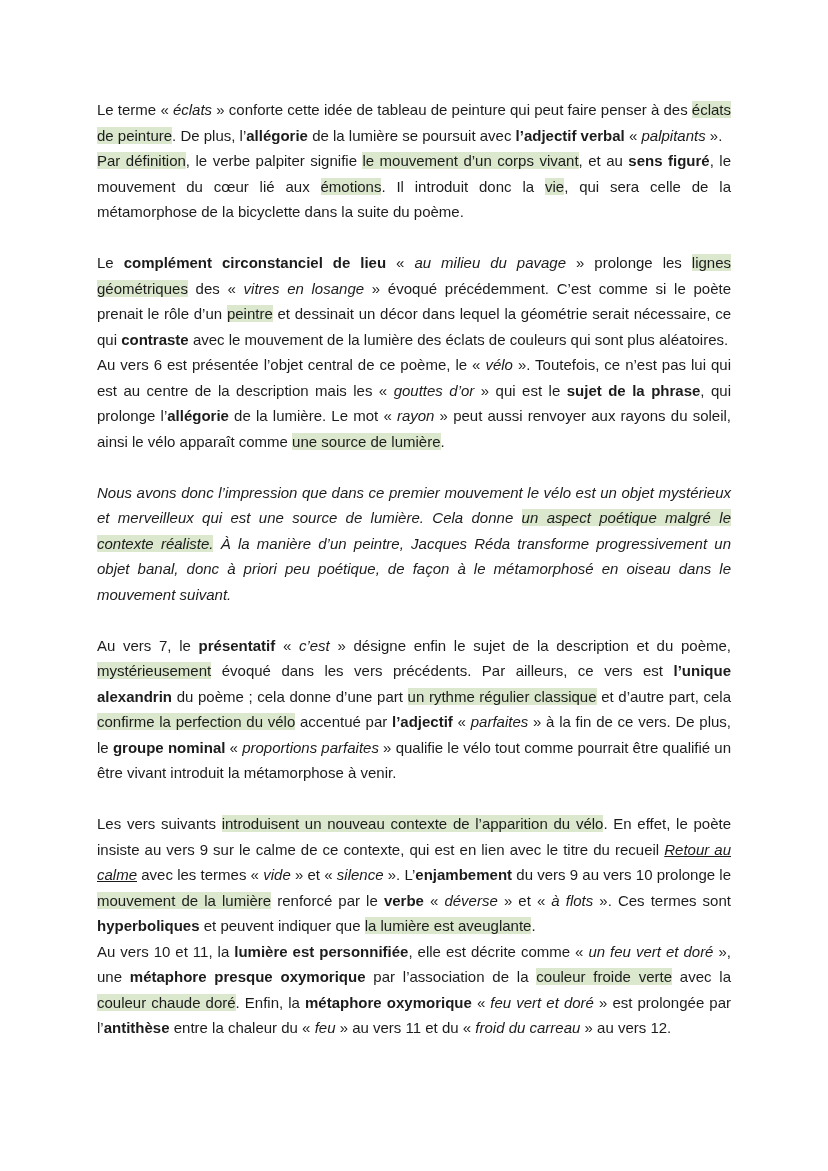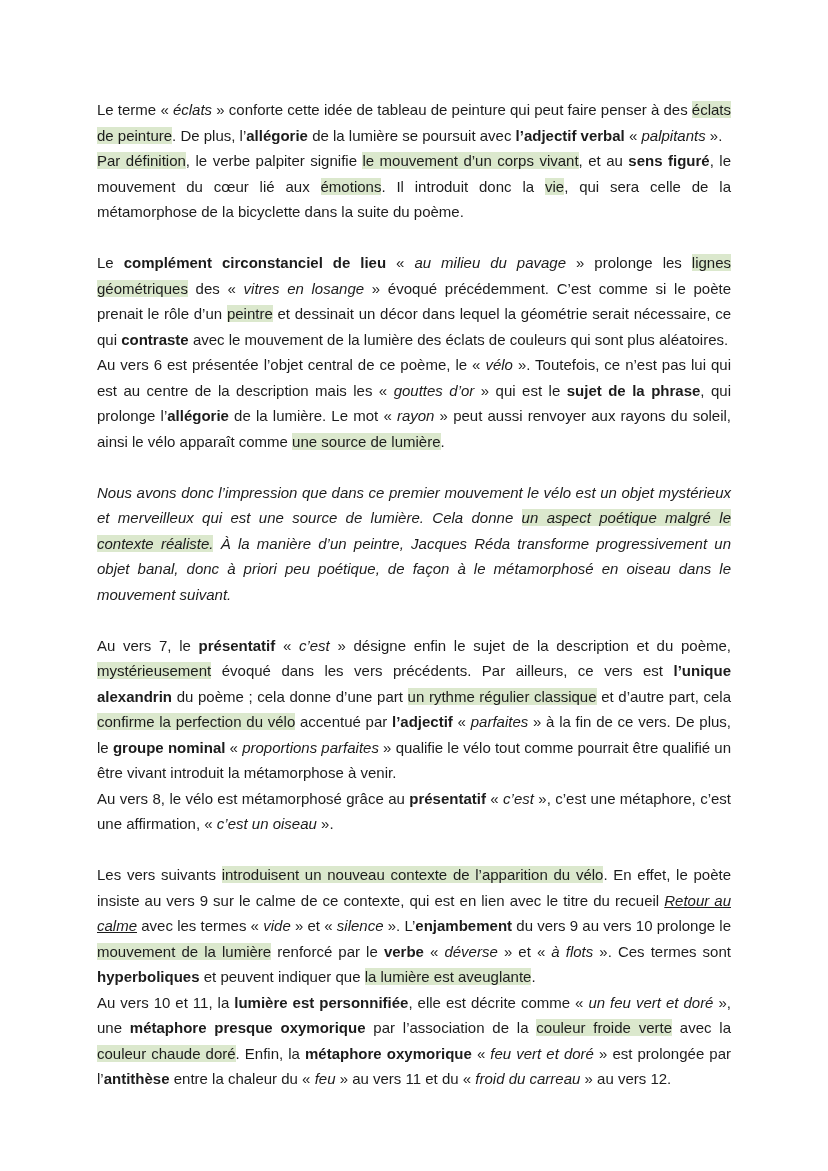--- a/index.html
+++ b/index.html
@@ -38,18 +38,17 @@
 <body>
 
 <div class="page">
   <div>
       <p class="para"><span>Le terme « </span><span class="i">éclats</span><span> » conforte cette idée de tableau de peinture qui peut faire penser à des </span><span class="h">éclats de peinture</span><span>. De plus, l’</span><span class="b">allégorie</span><span> de la lumière se poursuit avec </span><span class="b">l’adjectif verbal</span><span> « </span><span class="i">palpitants</span><span> ».</span></p>
       <p class="para"><span class="h">Par définition</span><span>, le verbe palpiter signifie </span><span class="h">le mouvement d’un corps vivant</span><span>, et au </span><span class="b">sens figuré</span><span>, le mouvement du cœur lié aux </span><span class="h">émotions</span><span>. Il introduit donc la </span><span class="h">vie</span><span>, qui sera celle de la métamorphose de la bicyclette dans la suite du poème.</span></p>
       <p class="para gap"><span>Le </span><span class="b">complément circonstanciel de lieu</span><span> « </span><span class="i">au milieu du pavage</span><span> » prolonge les </span><span class="h">lignes géométriques</span><span> des « </span><span class="i">vitres en losange</span><span> » évoqué précédemment. C’est comme si le poète prenait le rôle d’un </span><span class="h">peintre</span><span> et dessinait un décor dans lequel la géométrie serait nécessaire, ce qui </span><span class="b">contraste</span><span> avec le mouvement de la lumière des éclats de couleurs qui sont plus aléatoires.</span></p>
       <p class="para"><span>Au vers 6 est présentée l’objet central de ce poème, le « </span><span class="i">vélo</span><span> ». Toutefois, ce n’est pas lui qui est au centre de la description mais les « </span><span class="i">gouttes d’or</span><span> » qui est le </span><span class="b">sujet de la phrase</span><span>, qui prolonge l’</span><span class="b">allégorie</span><span> de la lumière. Le mot « </span><span class="i">rayon</span><span> » peut aussi renvoyer aux rayons du soleil, ainsi le vélo apparaît comme </span><span class="h">une source de lumière</span><span>.</span></p>
       <p class="para gap"><span class="i">Nous avons donc l’impression que dans ce premier mouvement le vélo est un objet mystérieux et merveilleux qui est une source de lumière. Cela donne </span><span class="i h">un aspect poétique malgré le contexte réaliste.</span><span class="i"> À la manière d’un peintre, Jacques Réda transforme progressivement un objet banal, donc à priori peu poétique, de façon à le métamorphosé en oiseau dans le mouvement suivant.</span></p>
       <p class="para gap"><span>Au vers 7, le </span><span class="b">présentatif</span><span> « </span><span class="i">c’est</span><span> » désigne enfin le sujet de la description et du poème, </span><span class="h">mystérieusement</span><span> évoqué dans les vers précédents. Par ailleurs, ce vers est </span><span class="b">l’unique alexandrin</span><span> du poème ; cela donne d’une part </span><span class="h">un rythme régulier classique</span><span> et d’autre part, cela </span><span class="h">confirme la perfection du vélo</span><span> accentué par </span><span class="b">l’adjectif</span><span> « </span><span class="i">parfaites</span><span> » à la fin de ce vers. De plus, le </span><span class="b">groupe nominal</span><span> « </span><span class="i">proportions parfaites</span><span> » qualifie le vélo tout comme pourrait être qualifié un être vivant introduit la métamorphose à venir.</span></p>
-      <p class="para"><span>Au vers 8, le vélo est métamorphosé grâce au </span><span class="b">présentatif</span><span> « </span><span class="i">c’est</span><span> », c’est une métaphore, c’est une affirmation, « </span><span class="i">c’est un oiseau</span><span> ».</span></p>
       <p class="para gap"><span>Les vers suivants </span><span class="h">introduisent un nouveau contexte de l’apparition du vélo</span><span>. En effet, le poète insiste au vers 9 sur le calme de ce contexte, qui est en lien avec le titre du recueil </span><span class="i u">Retour au calme</span><span> avec les termes « </span><span class="i">vide</span><span> » et « </span><span class="i">silence</span><span> ». L’</span><span class="b">enjambement</span><span> du vers 9 au vers 10 prolonge le </span><span class="h">mouvement de la lumière</span><span> renforcé par le </span><span class="b">verbe</span><span> « </span><span class="i">déverse</span><span> » et « </span><span class="i">à flots</span><span> ». Ces termes sont </span><span class="b">hyperboliques</span><span> et peuvent indiquer que </span><span class="h">la lumière est aveuglante</span><span>.</span></p>
       <p class="para"><span>Au vers 10 et 11, la </span><span class="b">lumière est personnifiée</span><span>, elle est décrite comme « </span><span class="i">un feu vert et doré</span><span> », une </span><span class="b">métaphore presque oxymorique</span><span> par l’association de la </span><span class="h">couleur froide verte</span><span> avec la </span><span class="h">couleur chaude doré</span><span>. Enfin, la </span><span class="b">métaphore oxymorique</span><span> « </span><span class="i">feu vert et doré</span><span> » est prolongée par l’</span><span class="b">antithèse</span><span> entre la chaleur du « </span><span class="i">feu</span><span> » au vers 11 et du « </span><span class="i">froid du carreau</span><span> » au vers 12.</span></p>
       <p class="para gap"></p>
     </div>
 </div>
 
 </body></html>

